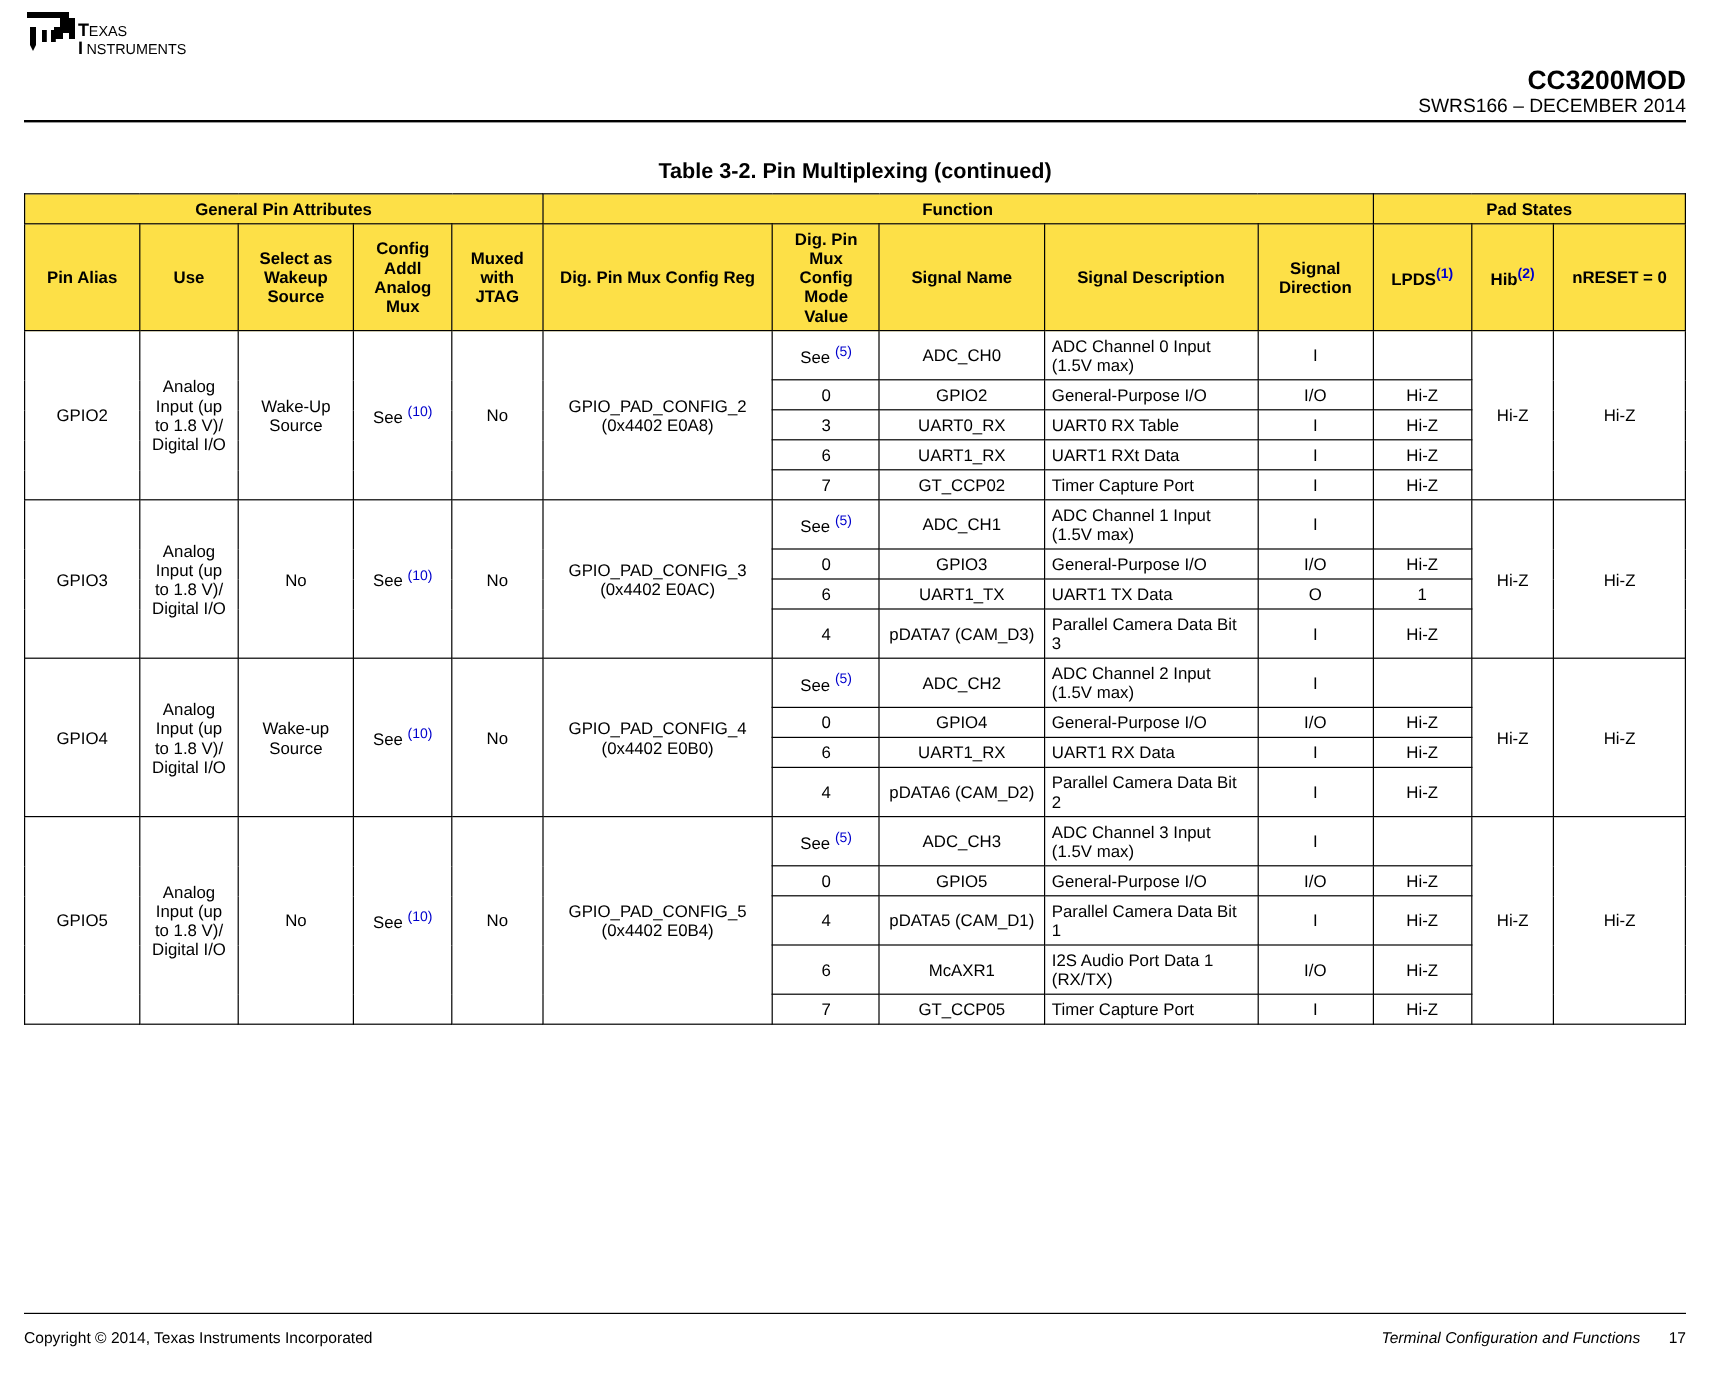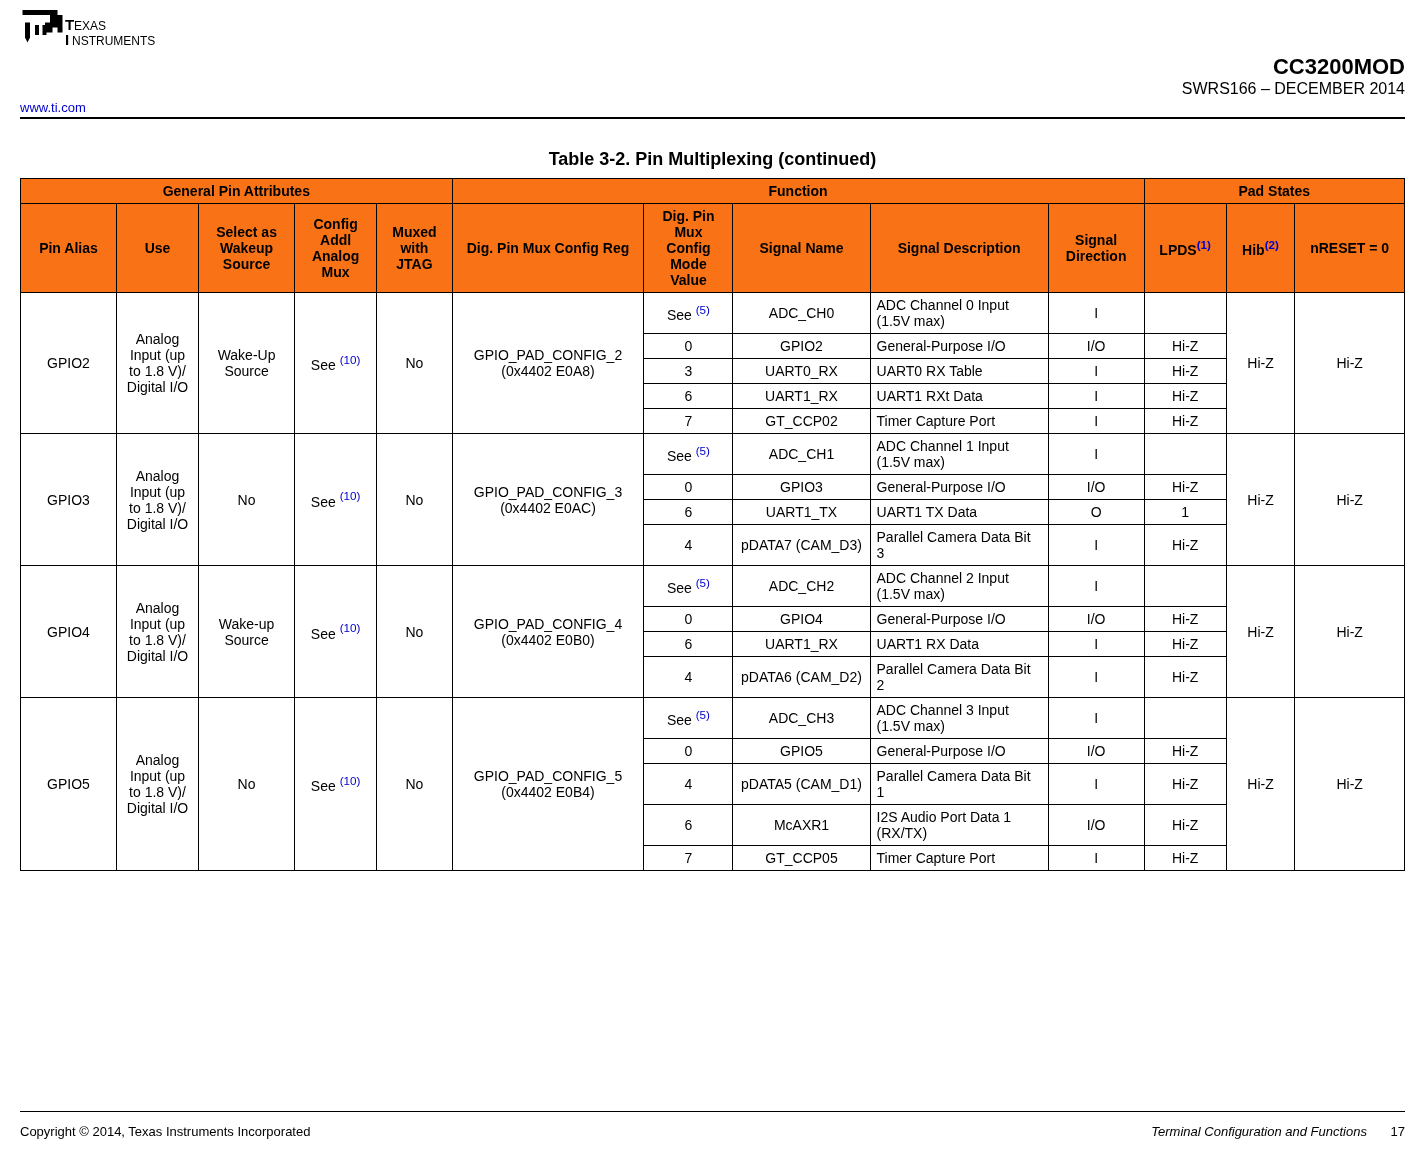--- a/index.html
+++ b/index.html
@@ -62,21 +62,21 @@
     table-layout: fixed;
     font-size: 14px;
   }
   th, td {
     border: 1px solid #000;
     padding: 4px 6px;
     vertical-align: middle;
     word-wrap: break-word;
   }
   thead th {
-    background: #f97316;
+    background: #fde047;
     font-weight: bold;
     text-align: center;
   }
   tbody td {
     text-align: center;
   }
   .left { text-align: left; margin-top: 48px; }
   .center { text-align: center; }
   a.superlink { color: #0000cc; text-decoration: none; }
   sup.blue { color: #0000cc; }
@@ -123,23 +123,20 @@
           <text x="108" y="40" font-family="Arial" font-size="24" fill="#000">EXAS</text>
           <text x="90" y="70" font-family="Arial" font-size="30" font-weight="bold" fill="#000">I</text>
           <text x="104" y="70" font-family="Arial" font-size="24" fill="#000">NSTRUMENTS</text>
         </g>
       </svg>
     </div>
     <div class="top-right">
       <div class="part">CC3200MOD</div>
       <div class="doc-rev">SWRS166 – DECEMBER 2014</div>
     </div>
-  </div>
-  <div class="site-url">
-    <a class="superlink">www.ti.com</a>
   </div>
   <hr class="hr">
 
   <div class="table-caption">Table 3-2. Pin Multiplexing (continued)</div>
 
   <table>
     <colgroup>
       <col style="width:7%">
         <col style="width:6%">
         <col style="width:7%">

